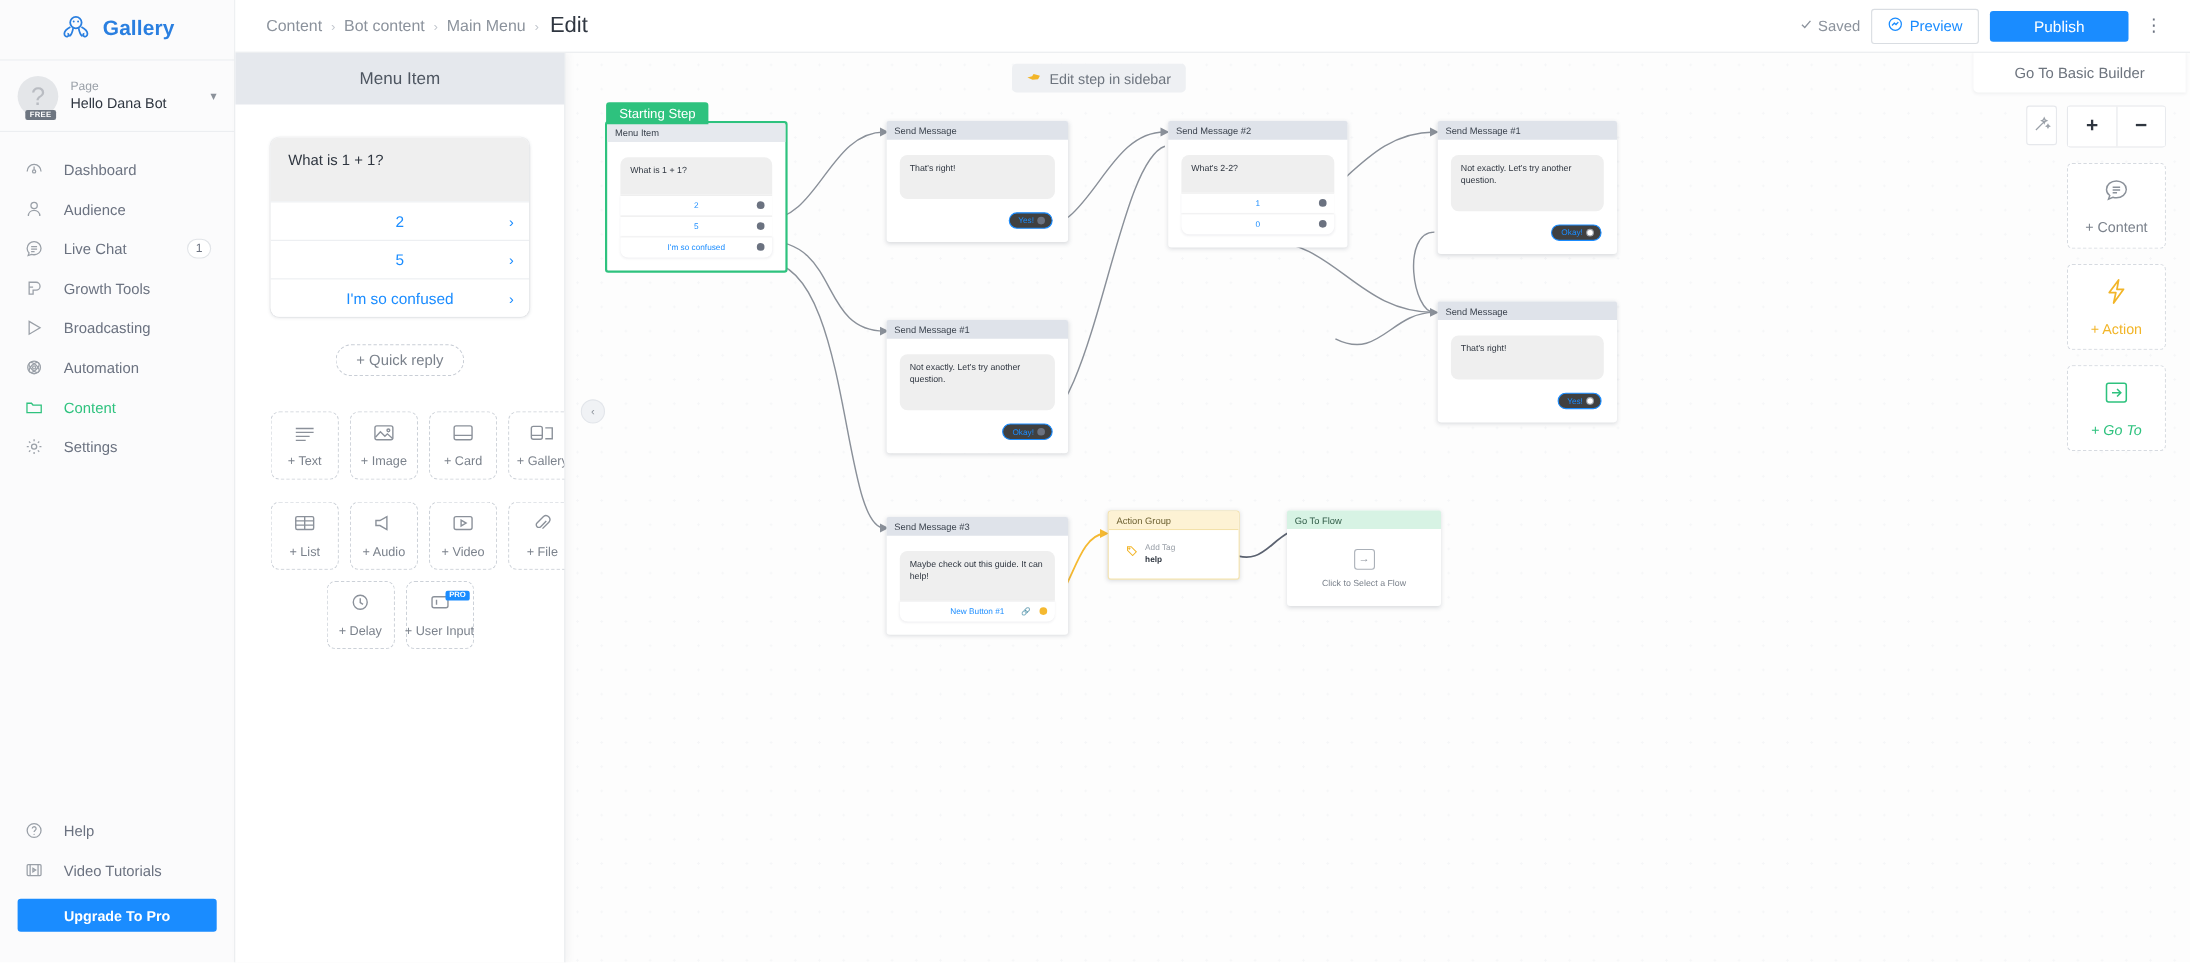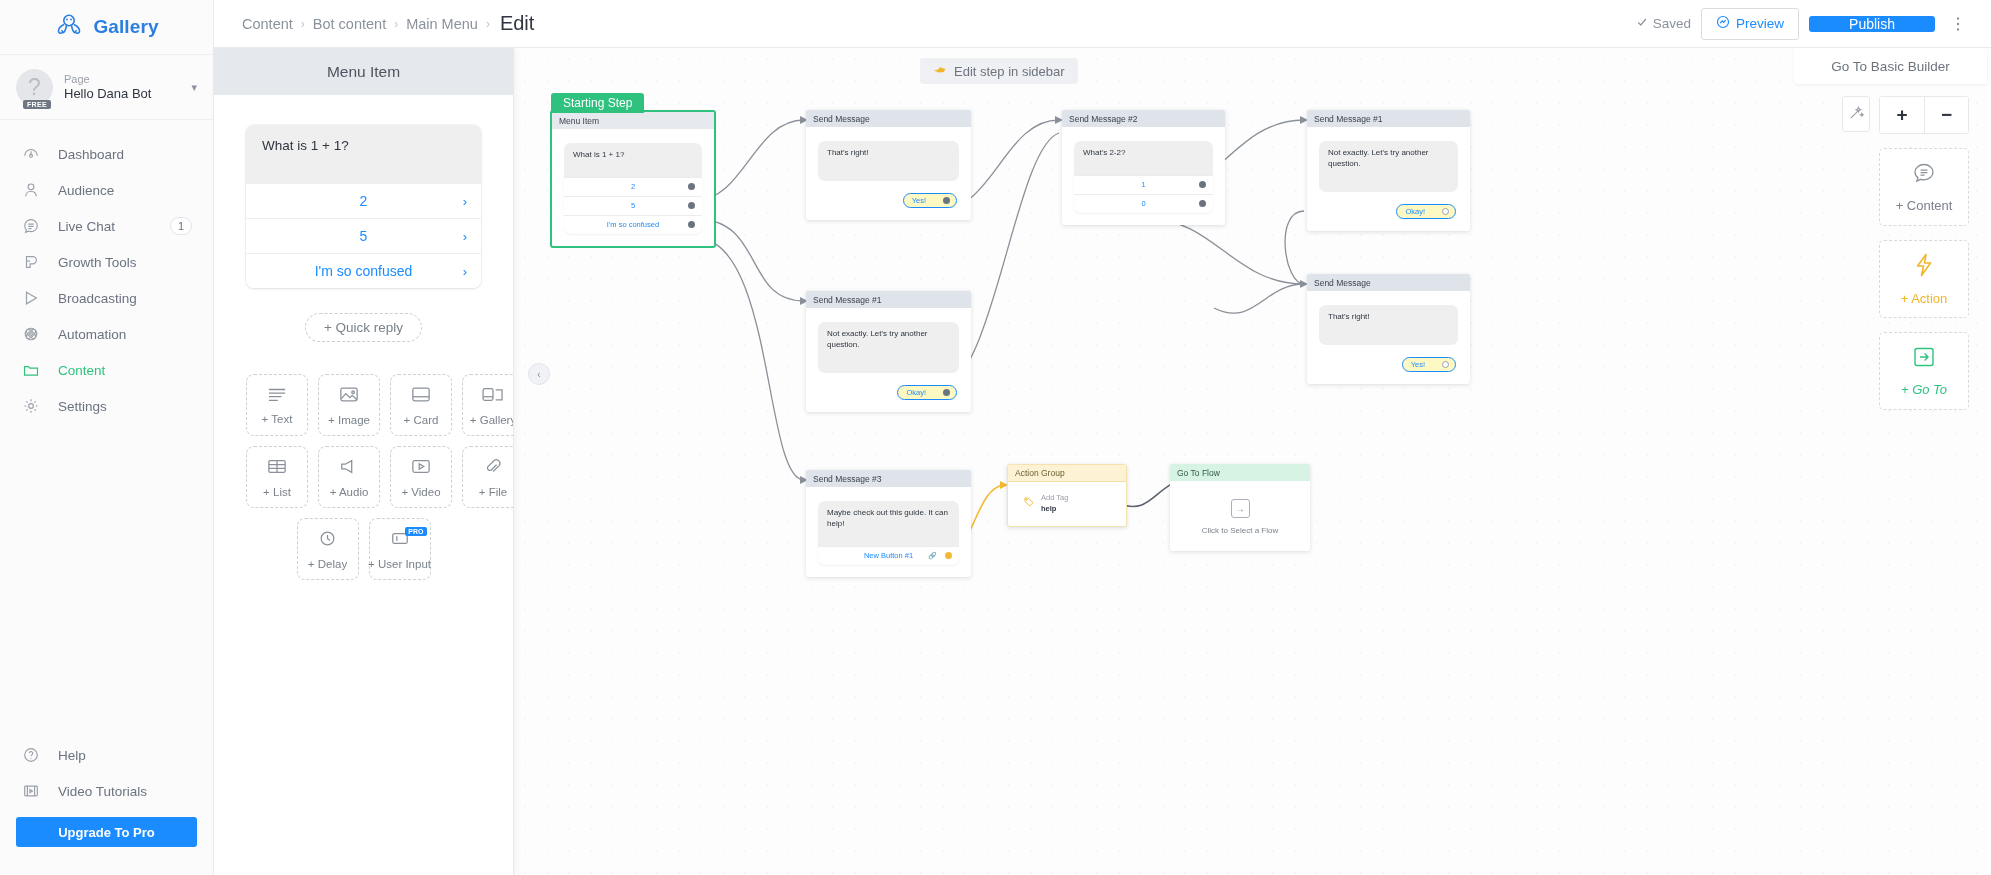--- a/index.html
+++ b/index.html
@@ -81,21 +81,21 @@
   .crumb-sep { color: #c2c7ce; font-size: 12px; }
   .crumb-current { color: #2f3640; font-size: 20px; font-weight: 400; margin-left: 2px; }
   .top-right { margin-left: auto; display: flex; align-items: center; gap: 10px; }
   .saved { color: #8b929c; font-size: 13.5px; display: flex; align-items: center; gap: 5px; }
   .btn-preview {
     height: 32px; padding: 0 14px; border: 1px solid #d9dde2; background: #fff;
     border-radius: 3px; color: #1a8cff; font-size: 13.5px; cursor: pointer;
     display: flex; align-items: center; gap: 6px; font-family: inherit;
   }
   .btn-publish {
-    height: 16px; padding: 0 40px; border: none; background: #1a8cff; color: #fff;
+    height: 28px; padding: 0 40px; border: none; background: #1a8cff; color: #fff;
     border-radius: 3px; font-size: 14px; cursor: pointer; font-family: inherit;
   }
   .btn-kebab {
     width: 26px; height: 32px; background: #fff; border: none; cursor: pointer;
     color: #6b7280; font-size: 16px; line-height: 1; display: flex;
     align-items: center; justify-content: center; font-family: inherit;
   }
 
   .body-area { flex: 1; display: flex; position: relative; min-height: 0; }
 
@@ -125,21 +125,21 @@
   }
   .msg-btn .arrow { position: absolute; right: 14px; color: #1a8cff; font-size: 13px; }
   .quick-reply-wrap { display: flex; justify-content: center; margin-top: 25px; }
   .quick-reply {
     border: 1px dashed #c9ced6; border-radius: 16px; height: 29px;
     padding: 0 18px; display: flex; align-items: center;
     font-size: 13.5px; color: #7b828c; cursor: pointer; background: #fff;
   }
   .block-grid {
     margin-top: 32px; display: grid; grid-template-columns: repeat(4, 1fr);
-    gap: 10px 10px; justify-items: center;
+    gap: 20px 10px; justify-items: center;
   }
   .block-tile {
     width: 62px; height: 62px; border: 1px dashed #ccd1d8; border-radius: 8px;
     display: flex; flex-direction: column; align-items: center; justify-content: center;
     gap: 6px; cursor: pointer; background: #fff; position: relative;
   }
   .block-tile .tlbl { font-size: 11.5px; color: #7b828c; white-space: nowrap; }
   .pro-tag {
     position: absolute; top: 8px; right: 3px; background: #1a8cff; color: #fff;
     font-size: 7px; font-weight: 700; padding: 1px 3px; border-radius: 2px;
@@ -196,22 +196,22 @@
     font-size: 7.5px; color: #1a8cff;
     box-shadow: 0 1px 2px rgba(50,60,80,.07);
   }
   .bubble-btn:last-child { border-radius: 0 0 7px 7px; }
   .port { position: absolute; right: 7px; width: 7px; height: 7px; border-radius: 50%; background: #6b7280; }
   .port.yellow { background: #f5b931; }
   .link-ico { position: absolute; right: 22px; color: #6fb6f0; font-size: 7px; }
   .qr-row { display: flex; justify-content: flex-end; margin-top: 12px; padding-right: 2px; }
   .qr {
     border: 1px solid #1a8cff; border-radius: 10px; height: 15px; padding: 0 6px 0 8px;
-    display: flex; align-items: center; gap: 17px; font-size: 7.5px; color: #1a8cff;
-    background: #fef9c3;
+    display: flex; align-items: center; gap: 3px; font-size: 7.5px; color: #1a8cff;
+    background: #404040;
   }
   .qr .dot { width: 7px; height: 7px; border-radius: 50%; background: #6b7280; }
   .qr .dot.hollow { background: #fff; border: 1px solid #9aa0a8; }
 
   .node.action .node-head { background: #fdf2d4; color: #6d6132; border-bottom: 1px solid #f2dfa4; }
   .node.action { border: 1px solid #f4e3ae; }
   .action-row { display: flex; gap: 7px; padding: 11px 12px 13px 16px; align-items: flex-start; }
   .action-texts { display: flex; flex-direction: column; gap: 2px; }
   .action-title { font-size: 7.5px; color: #9aa0a8; }
   .action-val { font-size: 7.5px; color: #2f3640; font-weight: 700; }

